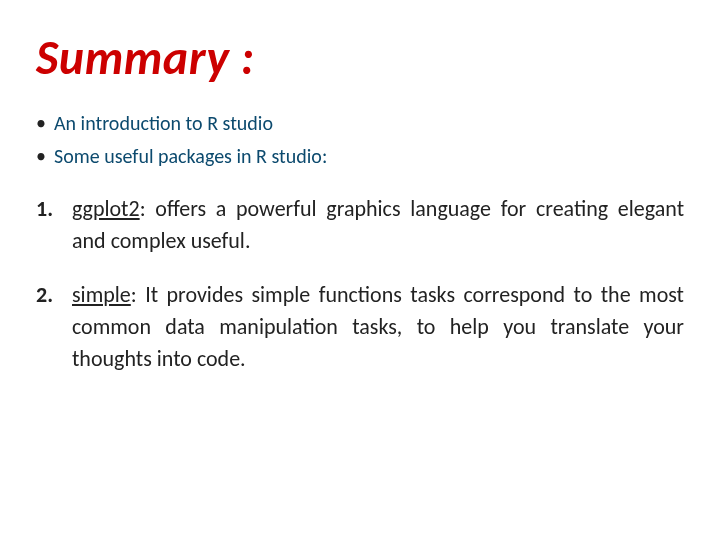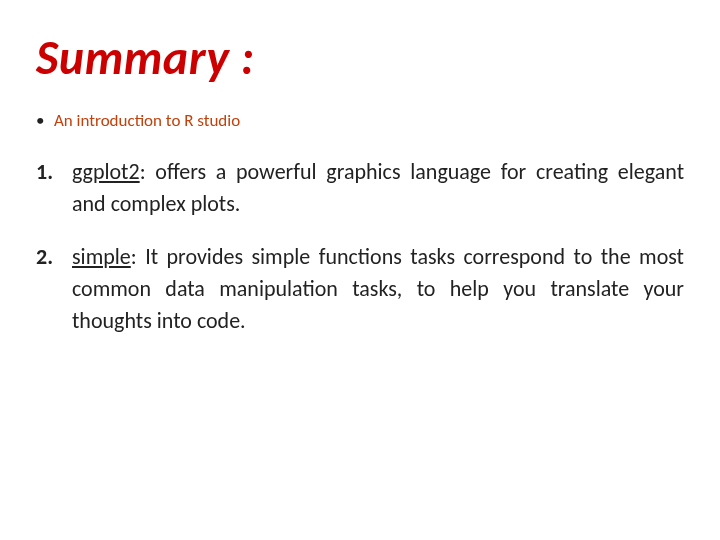--- a/index.html
+++ b/index.html
@@ -32,22 +32,22 @@
       letter-spacing: 0.5px;
     }
 
     .bullet-list {
       list-style: none;
       margin-bottom: 22px;
       padding-left: 0;
     }
 
     .bullet-list li {
-      font-size: 17px;
-      color: #c2410c;
+      font-size: 20px;
+      color: #0c4a6e;
       margin-bottom: 4px;
       padding-left: 18px;
       position: relative;
       line-height: 1.45;
     }
 
     .bullet-list li::before {
       content: '•';
       position: absolute;
       left: 0;
@@ -87,28 +87,29 @@
   </style>
 </head>
 <body>
 
 <div class="slide">
 
   <div class="title">Summary :</div>
 
   <ul class="bullet-list">
     <li>An introduction to R studio</li>
+    <li>Some useful packages in R studio:</li>
   </ul>
 
   <div class="numbered-items">
 
     <div class="numbered-item">
       <span class="item-number">1.</span>
       <span class="item-content">
-        <span class="item-keyword">ggplot2</span><span>: </span><span>offers a powerful graphics language for creating elegant and complex plots.</span>
+        <span class="item-keyword">ggplot2</span><span>: </span><span>offers a powerful graphics language for creating elegant and complex useful.</span>
       </span>
     </div>
 
     <div class="numbered-item">
       <span class="item-number">2.</span>
       <span class="item-content">
         <span class="item-keyword">simple</span><span>: </span><span>It provides simple functions tasks correspond to the most common data manipulation tasks, to help you translate your thoughts into code.</span>
       </span>
     </div>
 

